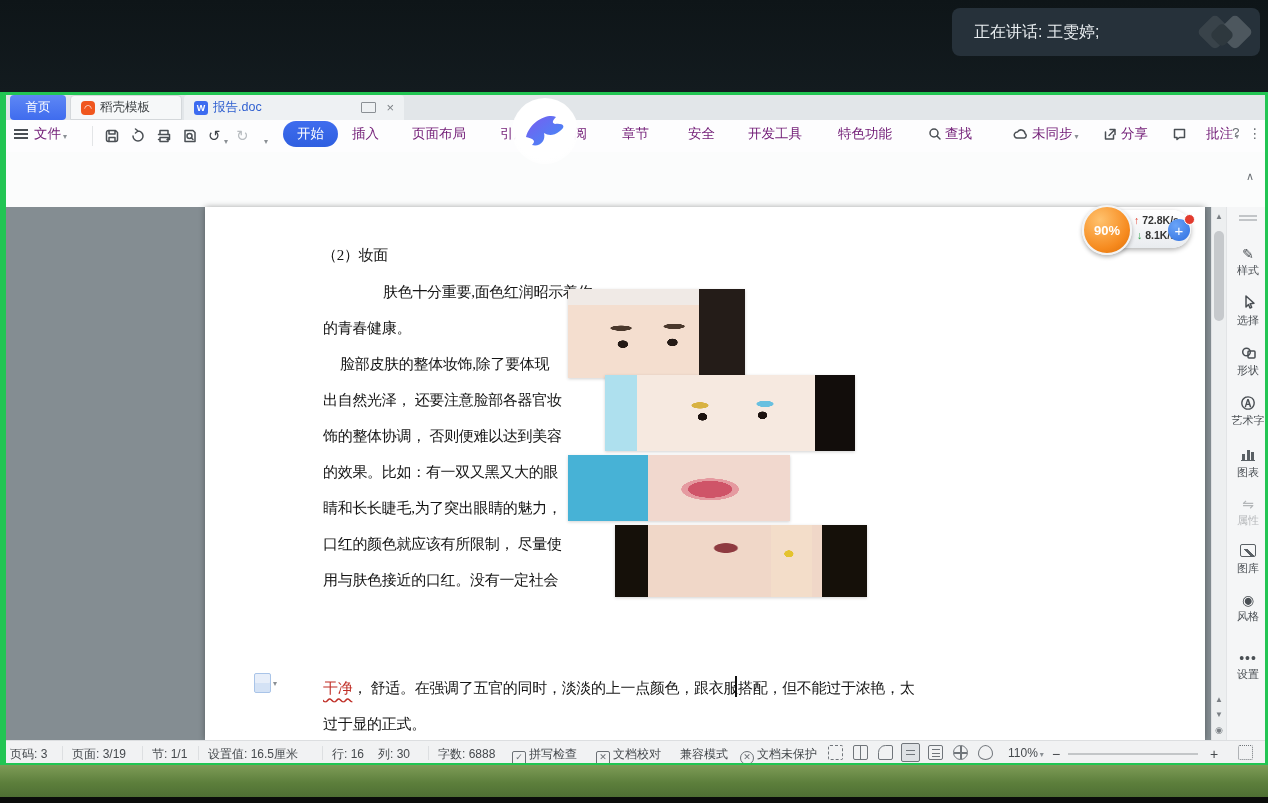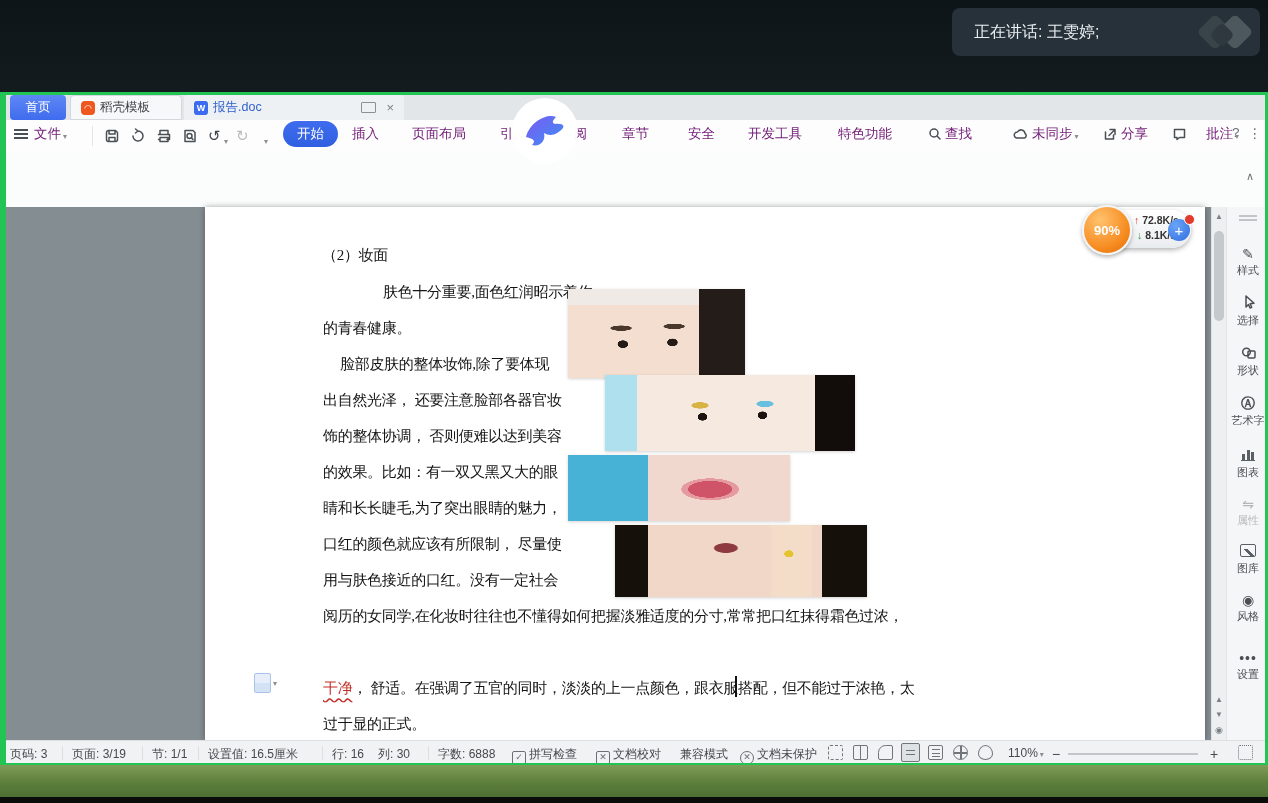--- a/index.html
+++ b/index.html
@@ -342,21 +342,20 @@
     <div class="dline" style="left:117px;top:39px;">（2）妆面</div>
     <div class="dline" style="left:135px;top:76px;margin-left:43px;">肤色十分重要,面色红润昭示着你</div>
     <div class="dline" style="left:118px;top:112px;">的青春健康。</div>
     <div class="dline" style="left:135px;top:148px;">脸部皮肤的整体妆饰,除了要体现</div>
     <div class="dline" style="left:118px;top:220px;">饰的整体协调， 否则便难以达到美容</div>
     <div class="dline" style="left:118px;top:184px;">出自然光泽， 还要注意脸部各器官妆</div>
     <div class="dline" style="left:118px;top:292px;">睛和长长睫毛,为了突出眼睛的魅力，</div>
     <div class="dline" style="left:118px;top:256px;">的效果。比如：有一双又黑又大的眼</div>
     <div class="dline" style="left:118px;top:364px;">用与肤色接近的口红。没有一定社会</div>
     <div class="dline" style="left:118px;top:328px;">口红的颜色就应该有所限制， 尽量使</div>
-    <div class="dline" style="left:118px;top:400px;">阅历的女同学,在化妆时往往也不懂得如何把握淡雅适度的分寸,常常把口红抹得霜色过浓，</div>
     <div class="dline" style="left:118px;top:472px;">
       <span class="red">干净</span><span>， 舒适。在强调了五官的同时，淡淡的上一点颜色，跟衣服搭配，但不能过于浓艳，太</span>
     </div>
     <div class="dline" style="left:118px;top:508px;">过于显的正式。</div>
 
     <div class="photo" style="left:363px;top:82px;width:177px;height:89px;background:
       radial-gradient(ellipse 11px 8px at 31% 62%, #241a16 0 45%, transparent 50%),
       radial-gradient(ellipse 11px 8px at 59% 60%, #241a16 0 45%, transparent 50%),
       radial-gradient(ellipse 20px 5px at 30% 44%, #4a382c 0 50%, transparent 56%),
       radial-gradient(ellipse 20px 5px at 60% 42%, #4a382c 0 50%, transparent 56%),

